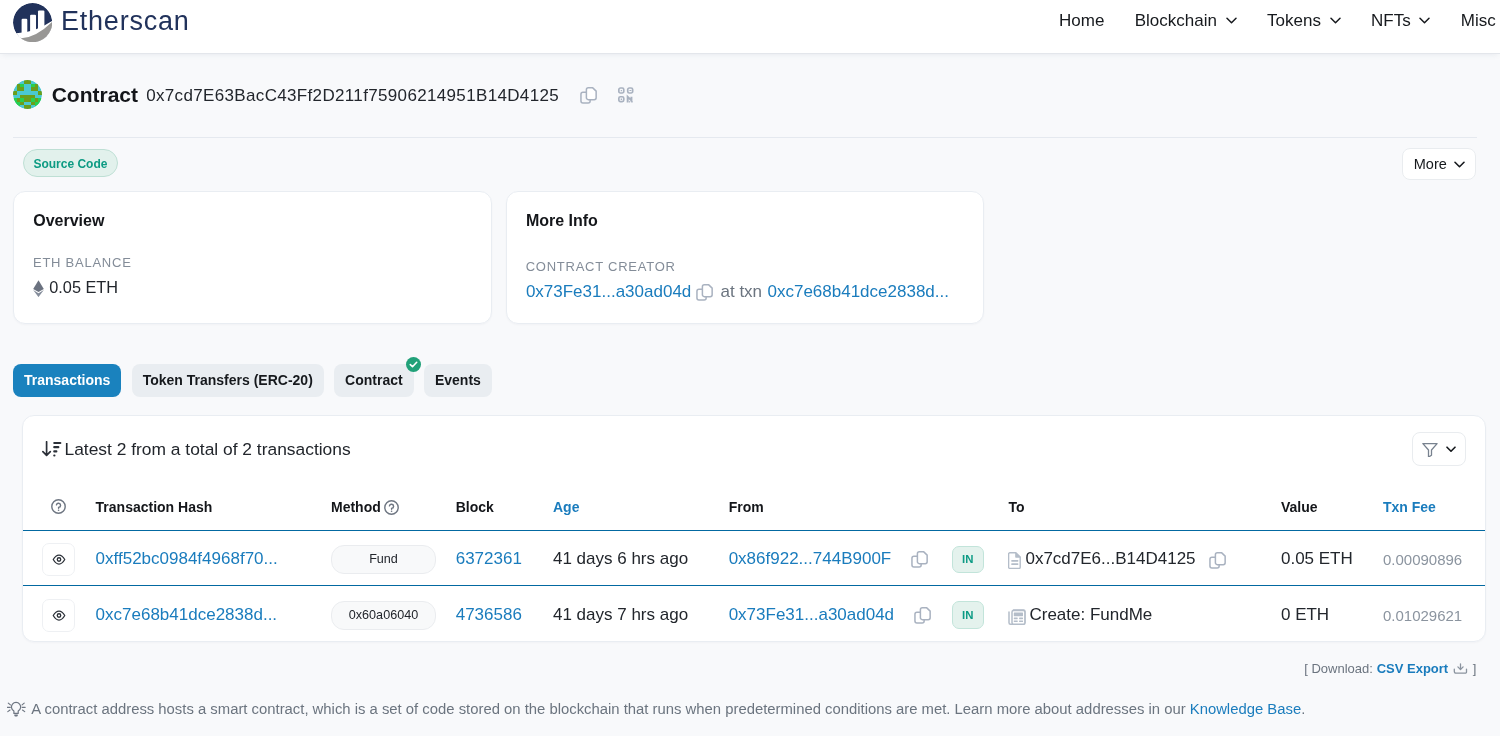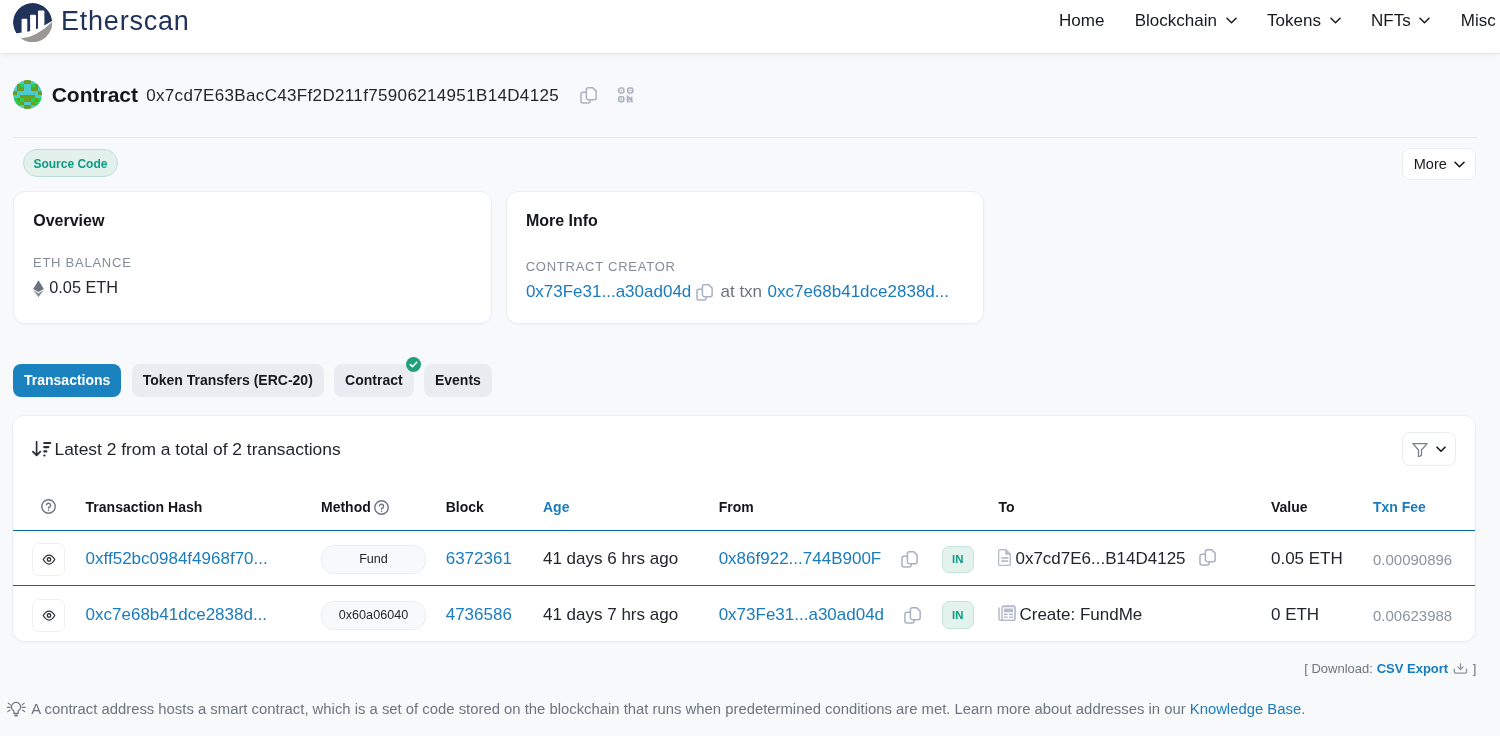--- a/index.html
+++ b/index.html
@@ -66,21 +66,21 @@
     font-weight:bold;line-height:33px;padding:0 11px;margin-right:10.3px;white-space:nowrap;}
   .tab.active{background:var(--tab-blue,#1a82be);color:#fff}
   .tab span,.more-btn span,.src-badge>span,.inbadge>span,.mpill>span,
   .brand-name,.nav-item span,.title-txt,.title-addr,.card-title,.card-label,.card-bal span,
   .card-na,.creator-row a,.creator-row .attxn,.tcap span,.dl span,.dl a,.fnote span,.fnote a,
   table a,td>span,th>span,.txt{filter:opacity(0.999)}
   .tab .check{position:absolute;right:-7px;top:-7px;width:15px;height:15px;border-radius:50%;background:var(--verified,#21a179);
     display:flex;align-items:center;justify-content:center;}
 
   
-  .tcard{position:absolute;left:12px;top:415px;width:1464px;height:227px;background:#fff;border:1px solid #e9edf2;
+  .tcard{position:absolute;left:22px;top:415px;width:1464px;height:227px;background:#fff;border:1px solid #e9edf2;
     border-radius:12px;box-shadow:0 1px 2px rgba(24,35,61,0.03);overflow:hidden}
   .tcap{position:absolute;left:19px;top:21.5px;display:flex;align-items:center;height:22px}
   .tcap .sort{display:block;margin-right:2.5px}
   .tcap span{font-size:17.4px;color:#22262c;line-height:22px}
   .filter-btn{position:absolute;right:19px;top:16px;width:54px;height:34px;border:1px solid #e9ecef;border-radius:8px;
     background:#fff;display:flex;align-items:center;justify-content:center;gap:8px}
 
   table{position:absolute;left:0;top:68px;width:1462px;border-collapse:collapse;table-layout:fixed}
   th{font-size:14px;font-weight:bold;color:#14161a;text-align:left;height:46px;vertical-align:middle;padding:0}
   td{height:55.7px;vertical-align:middle;padding:3px 0 0 0;font-size:17px;color:#22262c;border-top:1px solid #0369a1}
@@ -91,21 +91,21 @@
   .thelp{display:inline-block;vertical-align:-3px;margin-left:3.7px}
   .eyebtn{width:32.8px;height:32.8px;border:1px solid #eef0f3;border-radius:7px;background:#fff;
     display:flex;align-items:center;justify-content:center;margin-left:19.4px}
   .hdr-q{margin-left:28.1px;display:block}
   .mpill{display:inline-flex;align-items:center;justify-content:center;width:105px;height:29px;border-radius:13px;
     background:#f8f9fa;border:1px solid #eaecef;font-size:12.6px;color:#22262c;}
   .fromcell{display:flex;align-items:center}
   .fromcell .ico{margin-left:19.5px;display:flex}
   .inbadge{width:31.7px;height:27.6px;border-radius:7px;background:#e4f2ed;border:1px solid #c2e4da;color:#0d9b85;
     font-size:11.4px;font-weight:bold;display:flex;align-items:center;justify-content:center;letter-spacing:0.2px}
-  .tocell{display:flex;align-items:flex-start}
+  .tocell{display:flex;align-items:flex-end}
   .tocell .tico{margin-right:3px;display:flex}
   .tocell .ico{margin-left:13.3px;display:flex}
 
   
   .dl{position:absolute;right:23.6px;top:661px;font-size:13px;color:#6b747f;display:flex;align-items:center;}
   .dl a{color:var(--link,#1a7cbd);font-weight:bold;text-decoration:none;margin:0 0 0 3.8px}
   .dl .dlico{margin:0 4.8px 0 4.8px;display:flex}
   .fnote{position:absolute;left:7px;top:699.5px;display:flex;align-items:center;height:18px;
     font-size:14.85px;color:#6b747f;}
   .fnote .bulb{margin-right:5.8px;display:block}
@@ -442,21 +442,21 @@
                 <rect x="5.8" y="8.5" width="3.9" height="1.7" rx="0.4" fill="#b4bdc9"></rect>
                 <rect x="11.1" y="8.5" width="3.9" height="1.7" rx="0.4" fill="#b4bdc9"></rect>
                 <rect x="5.8" y="11.4" width="3.9" height="1.7" rx="0.4" fill="#b4bdc9"></rect>
                 <rect x="11.1" y="11.4" width="3.9" height="1.7" rx="0.4" fill="#b4bdc9"></rect>
               </svg>
             </span>
             <span>Create: FundMe</span>
           </span>
         </td>
         <td>0 ETH</td>
-        <td class="c-mut" style="font-size:15px">0.00623988</td>
+        <td class="c-mut" style="font-size:15px">0.01029621</td>
       </tr>
       </tbody>
     </table>
   </div>
 
   <div class="dl">
     <span>[ Download:</span>
     <a>CSV Export</a>
     <span class="dlico">
       <svg width="15" height="11" viewBox="0 0 15 11">

